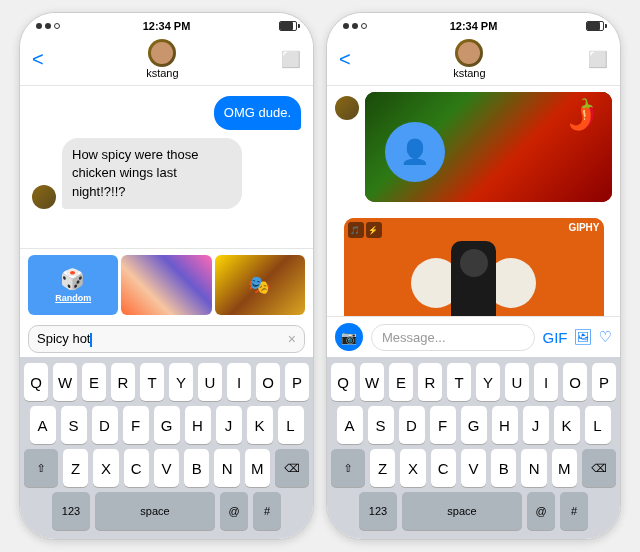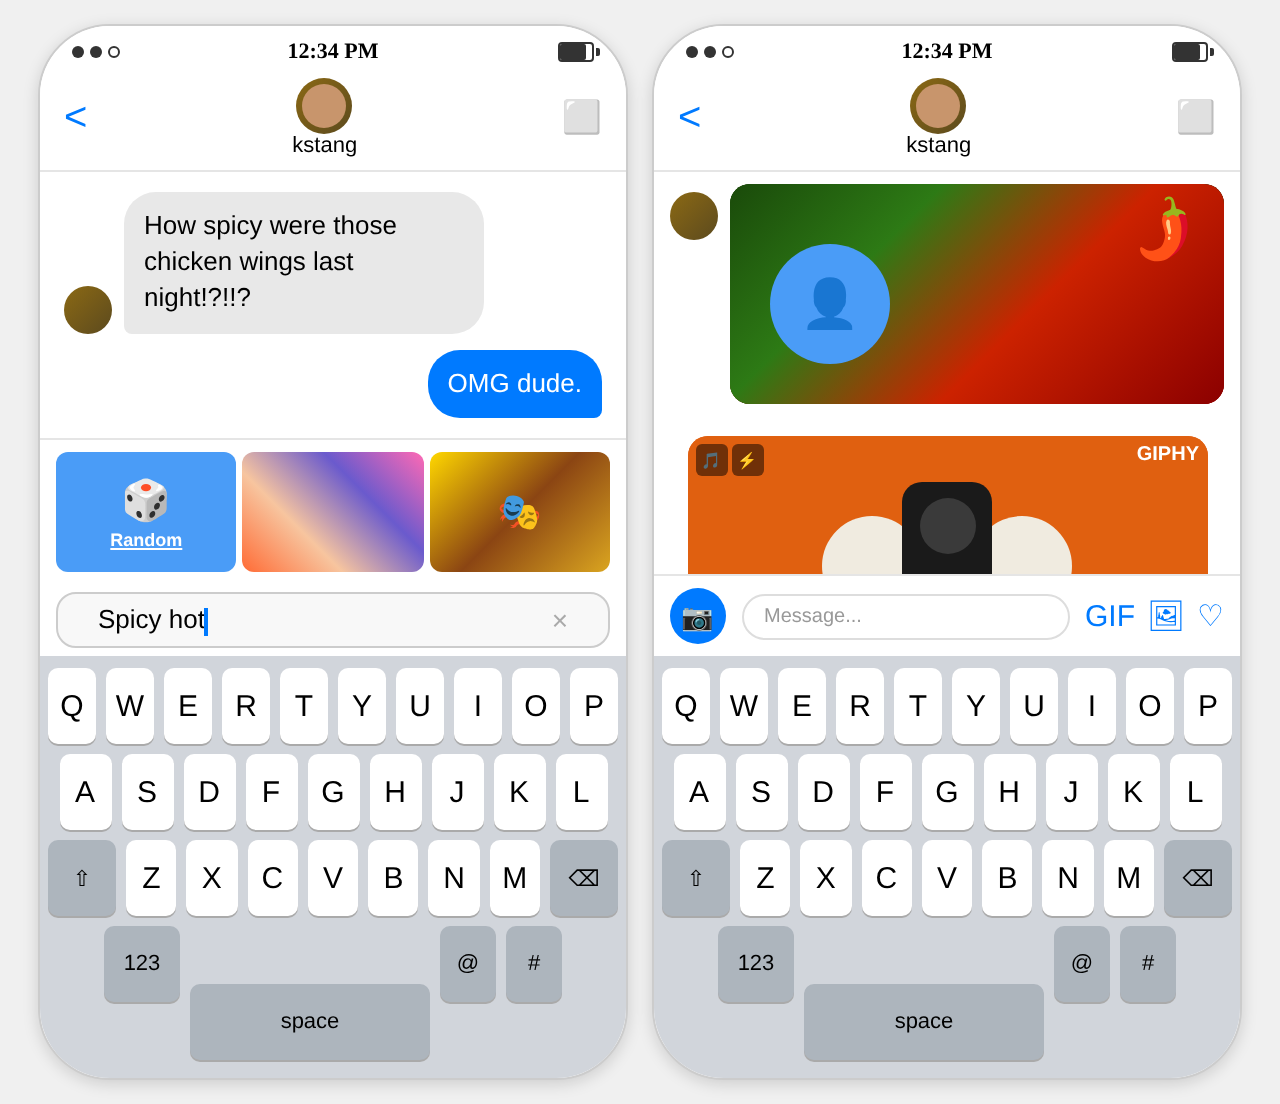--- a/index.html
+++ b/index.html
@@ -33,21 +33,20 @@
     }
 
     
     .status-bar {
       display: flex;
       justify-content: space-between;
       align-items: center;
       padding: 6px 16px 2px;
       height: 22px;
       background: #fff;
-      font-family: Liberation Serif, serif;
     }
     .status-dots {
       display: flex;
       gap: 3px;
       align-items: center;
     }
     .dot {
       width: 6px;
       height: 6px;
       border-radius: 50%;
@@ -233,21 +232,21 @@
       font-size: 24px;
     }
 
     
     .search-bar {
       display: flex;
       align-items: center;
       margin: 4px 8px 4px;
       border: 1px solid #ccc;
       border-radius: 10px;
-      padding: 5px 20px;
+      padding: 5px 8px;
       background: #f8f8f8;
       gap: 6px;
     }
     .search-text {
       flex: 1;
       font-size: 13px;
       color: #000;
     }
     .search-cursor {
       display: inline-block;
@@ -294,21 +293,20 @@
     .key.special {
       background: #adb5bd;
       color: #000;
       font-size: 11px;
       max-width: 34px;
       flex: 1.4;
     }
     .key.space {
       max-width: 120px;
       flex: 4;
-      margin-top: 29px;
     }
     .key.num {
       max-width: 38px;
       flex: 1.5;
     }
     .key.at { max-width: 28px; flex: 1.1; }
     .key.hash { max-width: 28px; flex: 1.1; }
 
     
     .right-phone .messages-area {
@@ -396,21 +394,21 @@
       justify-content: center;
       color: #fff;
       font-size: 13px;
       cursor: pointer;
     }
     .message-input-field {
       flex: 1;
       border: 1px solid #ddd;
       border-radius: 16px;
       padding: 5px 10px;
-      font-size: 10px;
+      font-size: 13px;
       color: #999;
       background: #fff;
     }
     .input-actions {
       display: flex;
       gap: 6px;
       align-items: center;
     }
     .action-btn {
       font-size: 15px;
@@ -444,29 +442,29 @@
       <div class="header-center">
         <div class="header-avatar">
           <div class="avatar-face"></div>
         </div>
         <span class="header-name">kstang</span>
       </div>
       <span class="header-video">⬜</span>
     </div>
 
     <div class="messages-area">
+      <div class="message-row right">
+        <div class="bubble outgoing">
+          <span>OMG dude.</span>
+        </div>
+      </div>
       <div class="message-row">
         <div class="msg-avatar"></div>
         <div class="bubble incoming">
           <span>How spicy were those chicken wings last night!?!!?</span>
-        </div>
-      </div>
-      <div class="message-row right">
-        <div class="bubble outgoing">
-          <span>OMG dude.</span>
         </div>
       </div>
     </div>
 
     <div class="gif-panel">
       <div class="gif-grid">
         <div class="gif-item random">
           <span class="random-icon">🎲</span>
           <span class="random-label">Random</span>
         </div>

